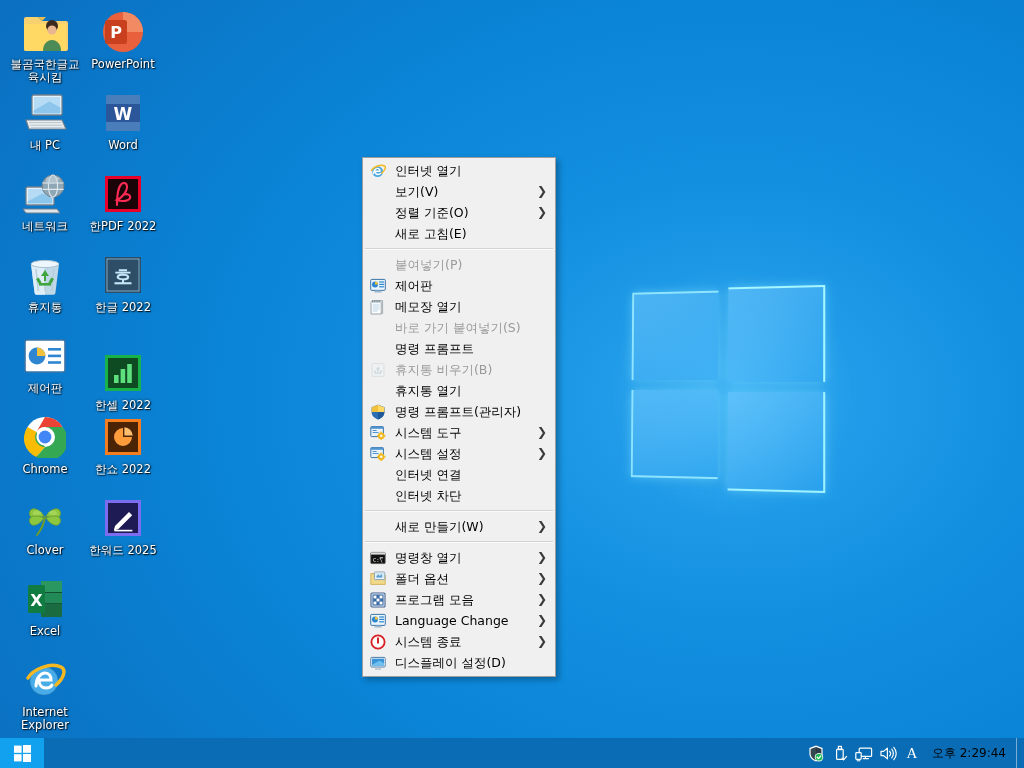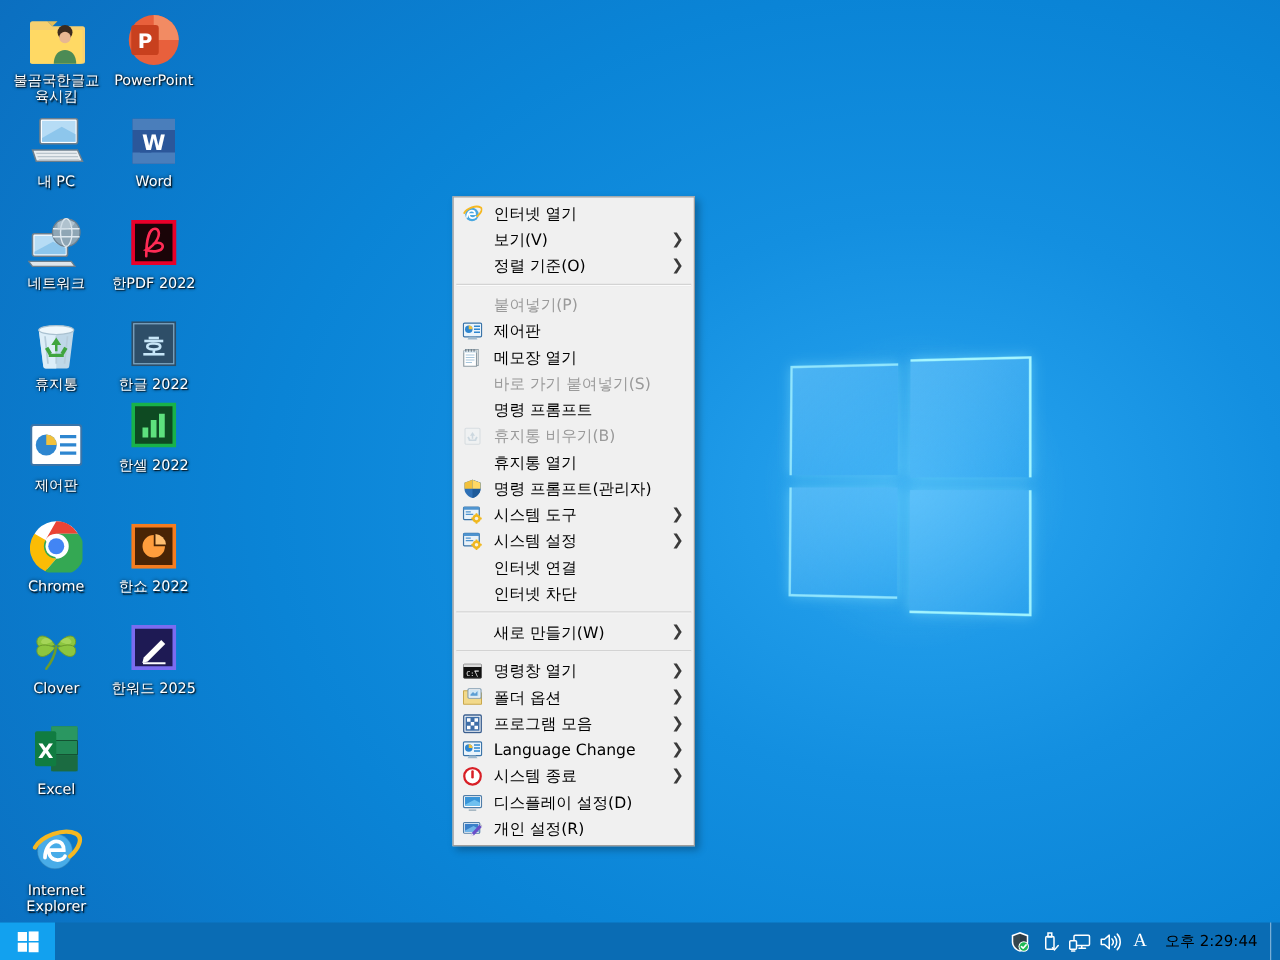--- a/index.html
+++ b/index.html
@@ -282,21 +282,21 @@
         <rect x="2" y="2" width="40" height="32" rx="2" fill="#ffffff" stroke="#3b74a8" stroke-width="1.6"></rect>
         <circle cx="14" cy="18" r="8.4" fill="#2e86d0"></circle>
         <path d="M14 9.6 A8.4 8.4 0 0 1 22.4 18 H14z" fill="#f2c13c"></path>
         <rect x="25" y="10" width="13" height="2.6" fill="#2e86d0"></rect>
         <rect x="25" y="16.6" width="13" height="2.6" fill="#2e86d0"></rect>
         <rect x="25" y="23.2" width="13" height="2.6" fill="#2e86d0"></rect>
       </svg>
         </div>
         <div class="icon-label">제어판</div>
       </div>
-      <div class="icon-cell" style="left: 84px; top: 312px;">
+      <div class="icon-cell" style="left: 84px; top: 345px;">
         <div class="icon-art" style="display: flex; align-items: center; justify-content: center;">
       <svg width="36" height="36" viewBox="0 0 36 36">
         <rect x="0" y="0" width="36" height="36" fill="#18b24a"></rect>
         <rect x="3" y="3" width="30" height="30" fill="#0e4a22"></rect>
         <g fill="#5ee07e">
           <rect x="9" y="20" width="4.6" height="8"></rect>
           <rect x="15.6" y="14" width="4.6" height="14"></rect>
           <rect x="22.2" y="9" width="4.6" height="19"></rect>
         </g>
       </svg>
@@ -388,20 +388,21 @@
 
   <div id="context-menu">
       <div class="menu-item"><span class="mi-icon">
       <svg width="16" height="16" viewBox="0 0 16 16">
         <circle cx="7.6" cy="8.6" r="5.4" fill="#4aa8e0"></circle>
         <path d="M3.6 10.6 c0-3.2 2-5.2 3.8-5.2 c1.7 0 2.6 1.2 2.6 2.8 H5.2 c0 2.2 1.3 3.3 2.9 3.3 c1.2 0 2-0.4 2.5-1.1" fill="none" stroke="#ffffff" stroke-width="1.4" stroke-linecap="round"></path>
         <path d="M1.4 7.4 C3.6 3.6 11 0.8 14.6 3 C16.4 4.2 14.8 7.6 11.8 10" fill="none" stroke="#f5b821" stroke-width="1.5" stroke-linecap="round"></path>
       </svg></span><span>인터넷 열기</span></div>
       <div class="menu-item"><span>보기(V)</span><span class="mi-arrow">❯</span></div>
       <div class="menu-item"><span>정렬 기준(O)</span><span class="mi-arrow">❯</span></div>
+      <div class="menu-item"><span>새로 고침(E)</span></div>
       <div class="menu-sep"></div>
       <div class="menu-item disabled"><span>붙여넣기(P)</span></div>
       <div class="menu-item"><span class="mi-icon">
       <svg width="16" height="16" viewBox="0 0 16 16">
         <rect x="0.7" y="1.4" width="14.6" height="11" rx="1" fill="#eaf4fb" stroke="#3b74a8" stroke-width="1"></rect>
         <circle cx="5" cy="6.4" r="3" fill="#2e86d0"></circle>
         <path d="M5 3.4 A3 3 0 0 1 8 6.4 H5z" fill="#f2c13c"></path>
         <rect x="9.2" y="3.4" width="4.8" height="1.2" fill="#2e86d0"></rect>
         <rect x="9.2" y="5.8" width="4.8" height="1.2" fill="#2e86d0"></rect>
         <rect x="9.2" y="8.2" width="4.8" height="1.2" fill="#2e86d0"></rect>
@@ -518,29 +519,20 @@
         <circle cx="8" cy="8" r="6.6" fill="#ffffff" stroke="#d81f26" stroke-width="1.8"></circle>
         <rect x="7" y="3.2" width="2" height="6.6" rx="1" fill="#d81f26"></rect>
       </svg></span><span>시스템 종료</span><span class="mi-arrow">❯</span></div>
       <div class="menu-item"><span class="mi-icon">
       <svg width="16" height="16" viewBox="0 0 16 16">
         <rect x="0.8" y="2.4" width="14.4" height="9.6" rx="1" fill="#ffffff" stroke="#4f7da8" stroke-width="1"></rect>
         <rect x="2" y="3.6" width="12" height="7.2" fill="#3a95d8"></rect>
         <path d="M2 10.8 h12 v-2.6 l-4.4 -2.4 -7.6 4z" fill="#6fc0ef"></path>
         <path d="M5 13.6 h6 v0.9 H5z" fill="#8fa6b5"></path>
       </svg></span><span>디스플레이 설정(D)</span></div>
-      <div class="menu-item"><span class="mi-icon">
-      <svg width="16" height="16" viewBox="0 0 16 16">
-        <rect x="0.8" y="3" width="13" height="8.6" rx="0.8" fill="#ffffff" stroke="#4f7da8" stroke-width="0.9"></rect>
-        <rect x="1.8" y="4" width="11" height="6.6" fill="#3a7fc9"></rect>
-        <path d="M1.8 10.6 h11 V8 l-4 -2.2 -7 3.8z" fill="#6fb4e8"></path>
-        <path d="M7.4 11.4 L13.6 4.8 l1.8 1.8 L9.2 13.2 l-2.6 0.8z" fill="#6a4ec9"></path>
-        <path d="M6.6 14 l2.6 -0.8 l-1.8 -1.8z" fill="#efefef"></path>
-        <path d="M13.6 4.8 l1.8 1.8 l0.6 -0.8 l-1.6 -1.6z" fill="#b8b8c8"></path>
-      </svg></span><span>개인 설정(R)</span></div>
     </div>
 
   <div id="taskbar">
     <div id="start-button">
       <svg width="17" height="17" viewBox="0 0 17 17">
         <rect x="0" y="0.6" width="7.6" height="7.2" fill="#ffffff"></rect>
         <rect x="9.0" y="0" width="8" height="7.8" fill="#ffffff"></rect>
         <rect x="0" y="9.2" width="7.6" height="7.2" fill="#ffffff"></rect>
         <rect x="9.0" y="9.0" width="8" height="8" fill="#ffffff"></rect>
       </svg>

